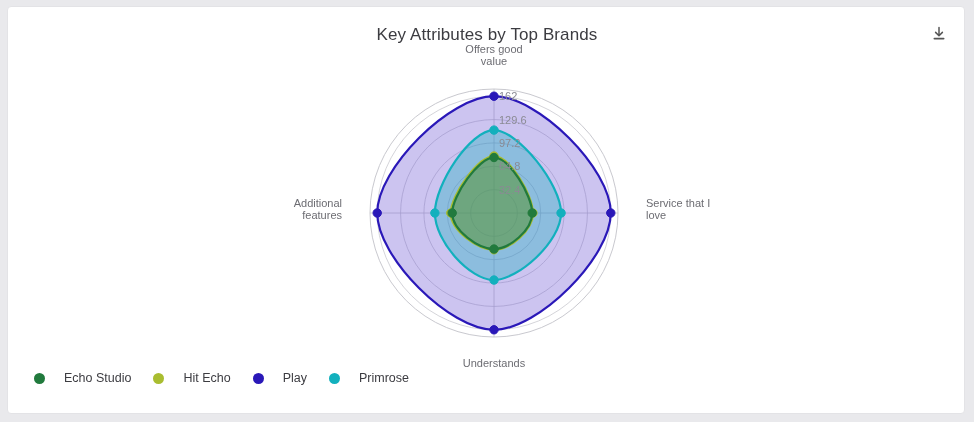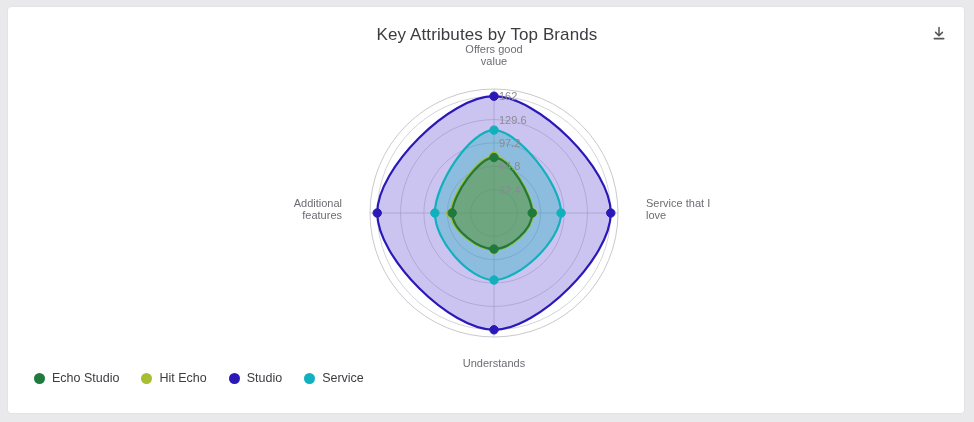--- a/index.html
+++ b/index.html
@@ -28,21 +28,21 @@
   svg.radar{position:absolute;left:0;top:0;}
   .axis-label{
     font-size:11px;fill:#6c6c72;font-family:"Liberation Sans", sans-serif;
   }
   .tick-label{
     font-size:11px;fill:#8a8a93;font-family:"Liberation Sans", sans-serif;
   }
   .legend{
     position:absolute;left:26px;bottom:28px;display:flex;align-items:center;gap:22px;
   }
-  .legend-item{display:flex;align-items:center;gap:7px;cursor:pointer;}
+  .legend-item{display:flex;align-items:center;gap:19px;cursor:pointer;}
   .legend-swatch{width:11px;height:11px;border-radius:50%;display:block;}
   .legend-text{font-size:12.5px;color:#3c3c41;white-space:nowrap;}
 </style>
 </head>
 <body>
 
 <div class="card">
 
   <div class="chart-title">Key Attributes by Top Brands</div>
 
@@ -109,21 +109,21 @@
       <div class="legend-item">
         <span class="legend-swatch" style="background: rgb(33, 122, 61);"></span>
         <span class="legend-text">Echo Studio</span>
       </div>
       <div class="legend-item">
         <span class="legend-swatch" style="background: rgb(169, 189, 48);"></span>
         <span class="legend-text">Hit Echo</span>
       </div>
       <div class="legend-item">
         <span class="legend-swatch" style="background: rgb(42, 24, 184);"></span>
-        <span class="legend-text">Studio</span>
+        <span class="legend-text">Play</span>
       </div>
       <div class="legend-item">
         <span class="legend-swatch" style="background: rgb(18, 176, 189);"></span>
-        <span class="legend-text">Service</span>
+        <span class="legend-text">Primrose</span>
       </div>
     </div>
 
 </div>
 
 </body></html>

